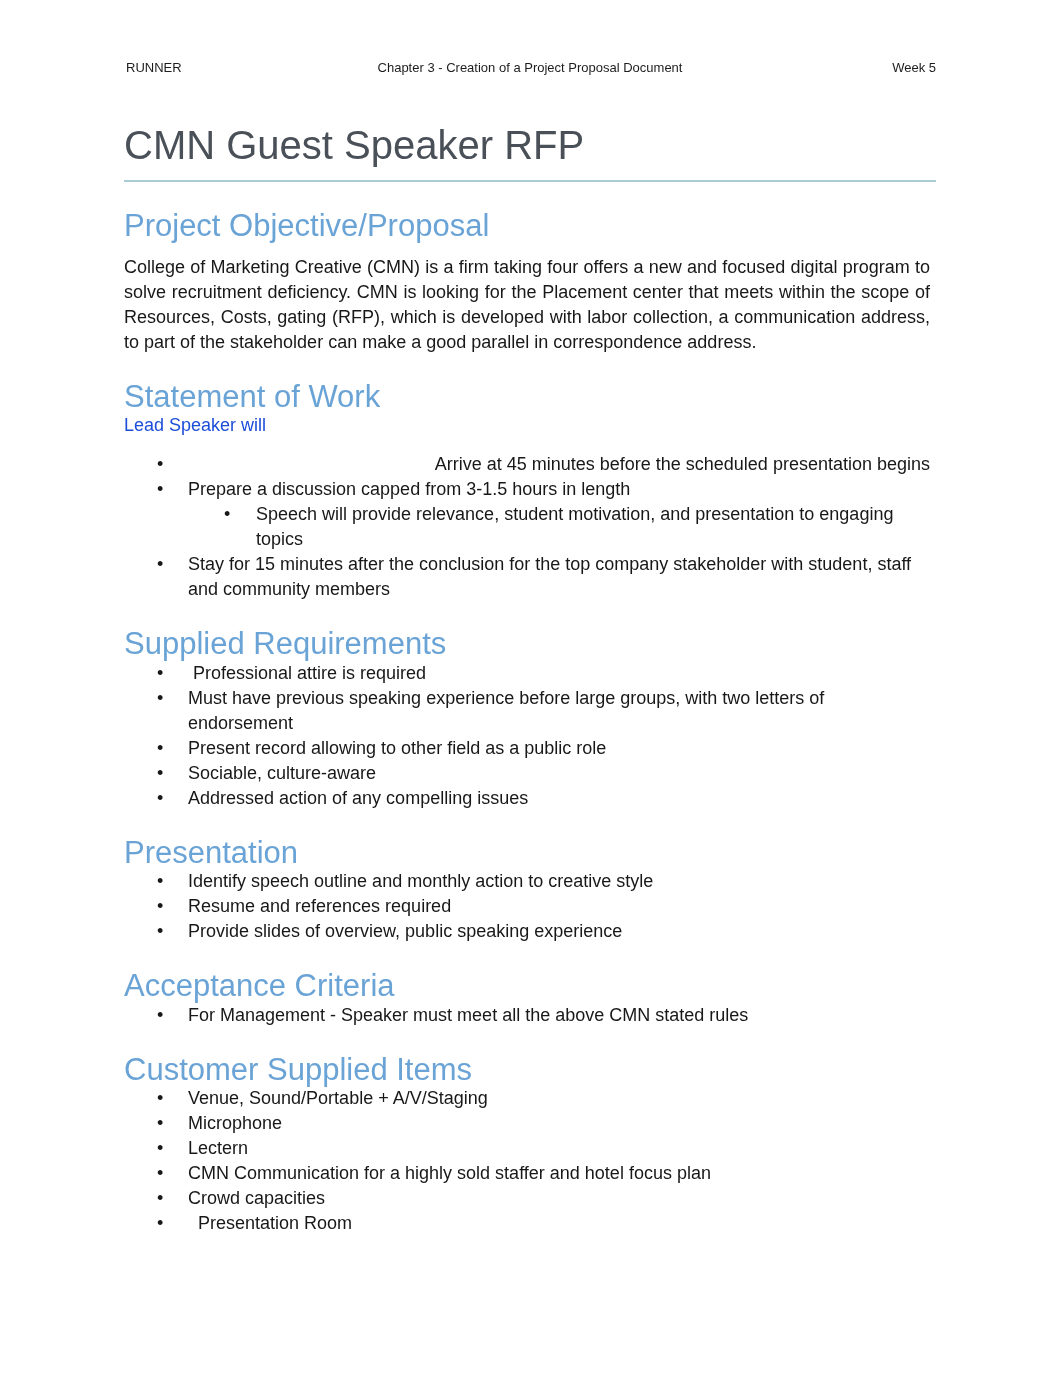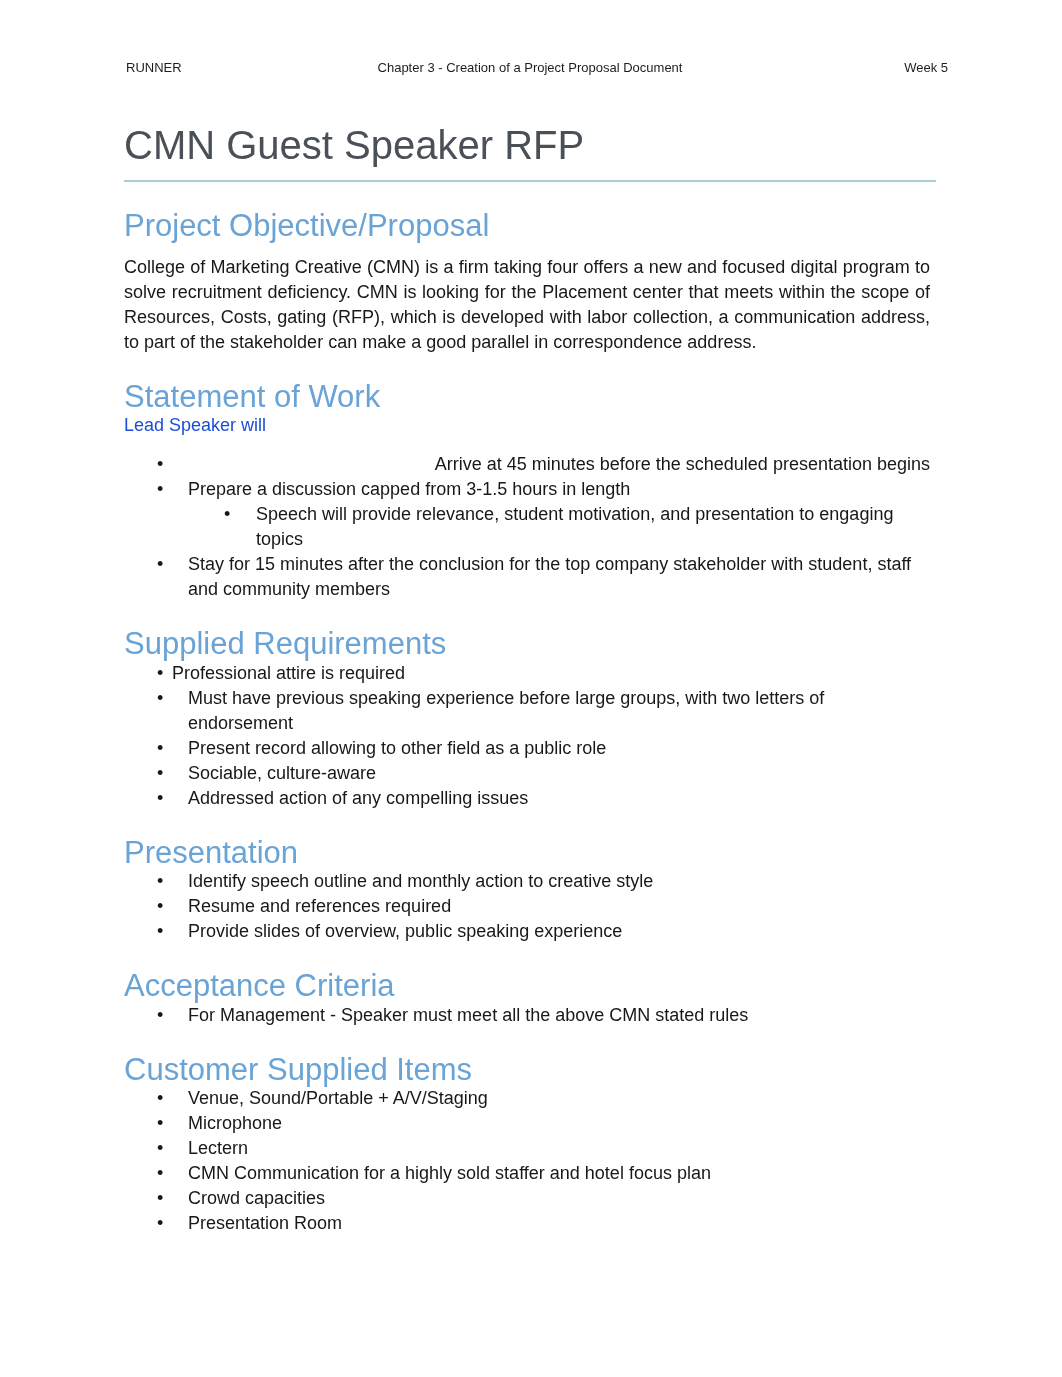--- a/index.html
+++ b/index.html
@@ -5,21 +5,21 @@
 <style>
   html,body{margin:0;padding:0;background:#ffffff;}
   body{width:1062px;height:1377px;overflow:hidden;}
   .page{position:relative;width:1062px;height:1369px;background:#ffffff;
         font-family:"Liberation Sans",sans-serif;-webkit-font-smoothing:antialiased;}
   .hdr{position:absolute;left:126px;top:60px;width:808px;height:16px;
        font-size:13px;line-height:16px;color:#1d1d1d;}
   .hdr > span{position:absolute;top:0;}
   .hdr .l{left:0;}
   .hdr .c{left:0;width:808px;text-align:center;}
-  .hdr .r{left:12px;width:810px;text-align:right;}
+  .hdr .r{left:0;width:810px;text-align:right;}
   .doc{position:absolute;left:124px;top:0;width:810px;}
   .title{position:absolute;left:0;top:122px;font-size:40px;line-height:46px;
          font-weight:400;color:#4a5058;white-space:nowrap;}
   .divider{position:absolute;left:0;top:180px;width:812px;height:2px;background:#a9cdd6;}
   h2.sec{position:absolute;left:0;margin:0;font-weight:400;font-size:31px;
          line-height:31px;color:#6aa3d5;white-space:nowrap;}
   p.para{position:absolute;left:0;margin:0;font-size:18px;line-height:25px;
          color:#181818;text-align:justify;}
   p.intro{position:absolute;left:0;margin:0;font-size:18px;line-height:25px;color:#1d4ed8;}
   ul.blist{position:absolute;left:0;margin:0;padding:0;list-style:none;}
@@ -65,21 +65,21 @@
         <ul class="blist" style="left: 33px; width: 773px; top: 552.3px;">
           <li>
             <span class="bul">•</span>
             <span class="txt" style="margin-left: 31px;">Stay for 15 minutes after the conclusion for the top company stakeholder with student, staff and community members</span>
           </li>
         </ul>
         <h2 class="sec" style="top: 628.3px;">Supplied Requirements</h2>
         <ul class="blist" style="left: 33px; width: 773px; top: 660.8px;">
           <li>
             <span class="bul">•</span>
-            <span class="txt" style="margin-left: 15px;">Professional attire is required</span>
+            <span class="txt" style="margin-left: 36px;">Professional attire is required</span>
           </li>
         </ul>
         <ul class="blist" style="left: 33px; width: 773px; top: 685.8px;">
           <li>
             <span class="bul">•</span>
             <span class="txt" style="margin-left: 31px;">Must have previous speaking experience before large groups, with two letters of endorsement</span>
           </li>
         </ul>
         <ul class="blist" style="left: 33px; width: 773px; top: 735.8px;">
           <li>
@@ -152,18 +152,18 @@
         </ul>
         <ul class="blist" style="left: 33px; width: 773px; top: 1186.3px;">
           <li>
             <span class="bul">•</span>
             <span class="txt" style="margin-left: 31px;">Crowd capacities</span>
           </li>
         </ul>
         <ul class="blist" style="left: 33px; width: 773px; top: 1211.3px;">
           <li>
             <span class="bul">•</span>
-            <span class="txt" style="margin-left: 31px;">Presentation Room</span>
+            <span class="txt" style="margin-left: 41px;">Presentation Room</span>
           </li>
         </ul>
       </div>
   </div>
 </div>
 
 </body></html>

